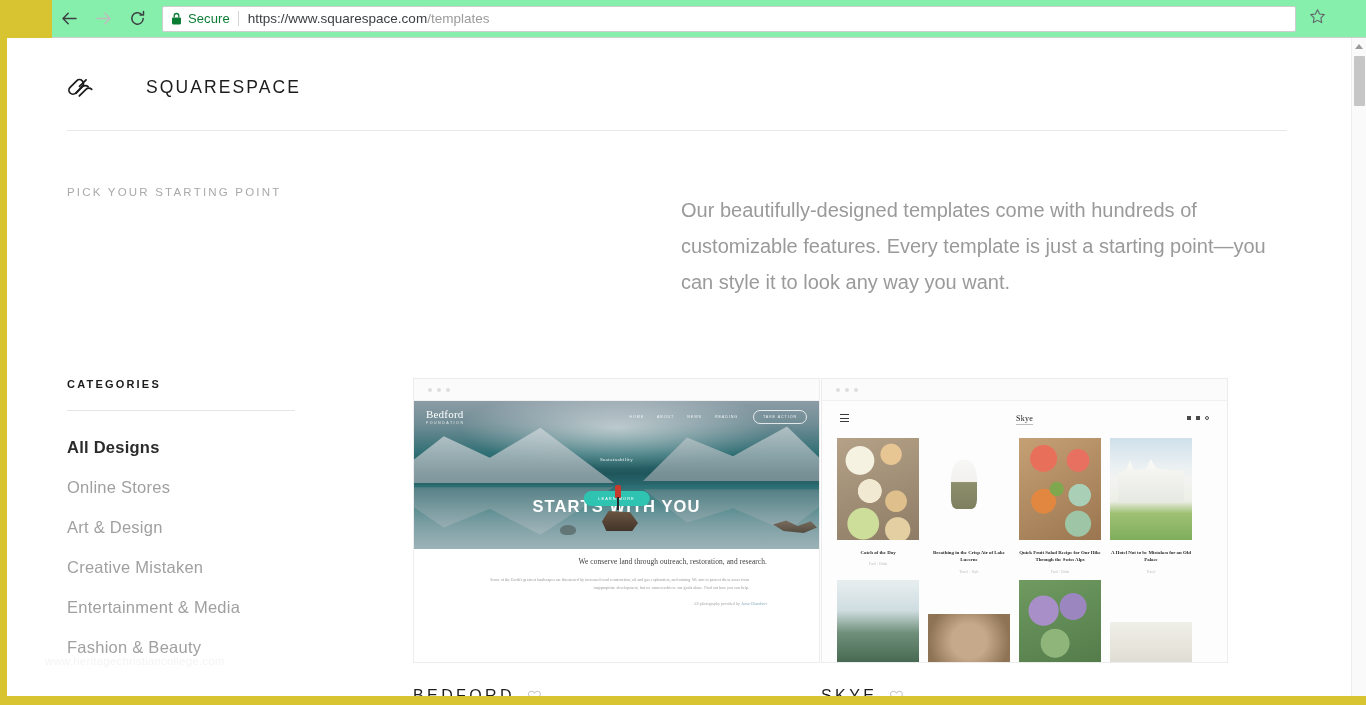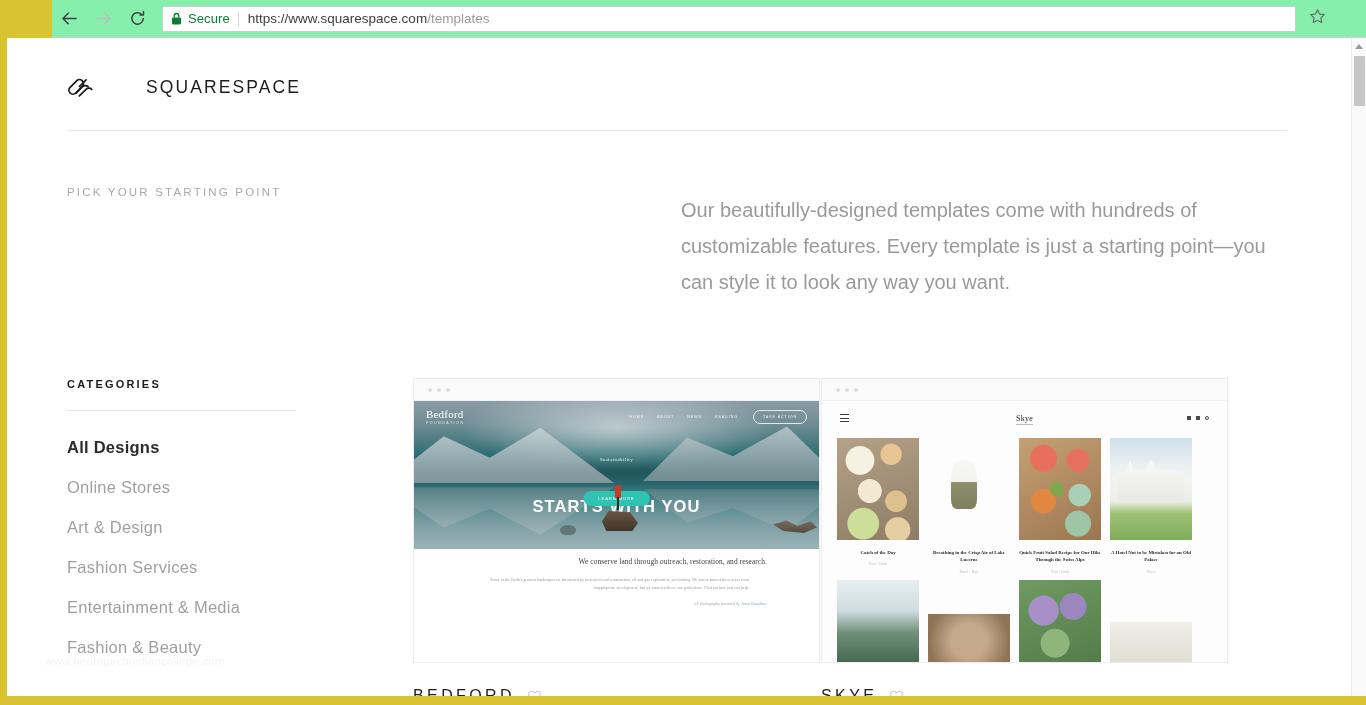--- a/index.html
+++ b/index.html
@@ -453,21 +453,21 @@
 
       <div id="lower">
 
         <div id="cats">
           <div id="cats-title">CATEGORIES</div>
           <div id="cats-rule"></div>
           <div id="cats-list">
             <div class="cat active">All Designs</div>
             <div class="cat">Online Stores</div>
             <div class="cat">Art &amp; Design</div>
-            <div class="cat">Fashion Services</div>
+            <div class="cat">Creative Mistaken</div>
             <div class="cat">Entertainment &amp; Media</div>
             <div class="cat">Fashion &amp; Beauty</div>
           </div>
           <div id="watermark">www.heritagechristiancollege.com</div>
         </div>
 
         <div id="cards">
 
           <div class="card">
             <div class="shot">

